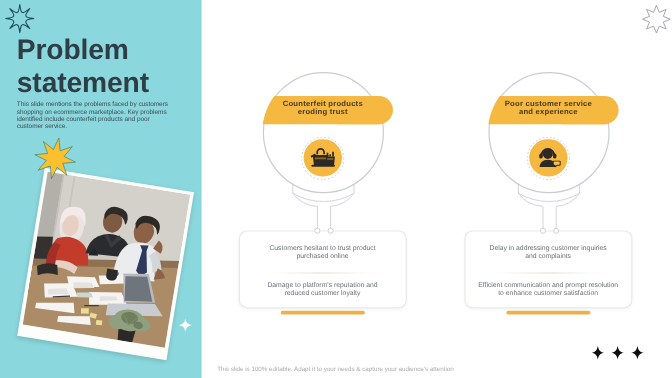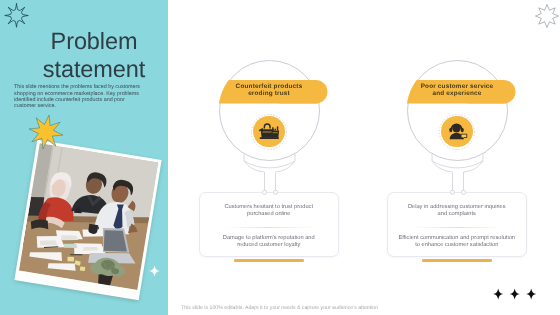--- a/index.html
+++ b/index.html
@@ -1,21 +1,21 @@
 <!DOCTYPE html>
 <html><head>
 <meta charset="utf-8">
 <style>
   html,body{margin:0;padding:0;}
   body{width:560px;height:315px;background:#ffffff;font-family:"Liberation Sans",sans-serif;overflow:hidden;-webkit-font-smoothing:antialiased;text-rendering:geometricPrecision;}
   .slide{position:absolute;left:0;top:0;width:560px;height:315px;background:#fff;overflow:hidden;transform:translateZ(0);}
 
   
   .left-panel{position:absolute;left:0;top:0;width:168px;height:315px;background:#8ad8dd;}
-  .title{position:absolute;left:14px;top:28px;width:160px;font-size:23.5px;font-weight:normal;color:#2f3d46;line-height:27.5px;white-space:pre-line;letter-spacing:-0.1px;text-align:center;}
+  .title{position:absolute;left:14px;top:28px;width:160px;font-size:23.5px;font-weight:bold;color:#2f3d46;line-height:27.5px;white-space:pre-line;letter-spacing:-0.1px;}
   .subtitle{position:absolute;left:14px;top:84.3px;width:128px;font-size:5.4px;color:#3d4a52;line-height:6.35px;letter-spacing:-0.02px;}
 
   .tl-star{position:absolute;left:3.5px;top:2.5px;width:25px;height:25px;}
   .photo-star{position:absolute;left:27.5px;top:113.5px;width:36px;height:36px;z-index:4;}
   .small-star{position:absolute;left:148.5px;top:263.6px;width:11px;height:14px;z-index:4;}
 
   
   .photo-wrap{position:absolute;left:25.2px;top:149.2px;width:126px;height:142px;transform:rotate(9.3deg);background:#fdfdfb;padding:3px 3px 10px 3px;box-sizing:border-box;box-shadow:0 1.5px 4px rgba(0,0,0,0.16);z-index:3;}
   .photo-inner{width:100%;height:100%;overflow:hidden;position:relative;background:#c9c6bd;}
 

